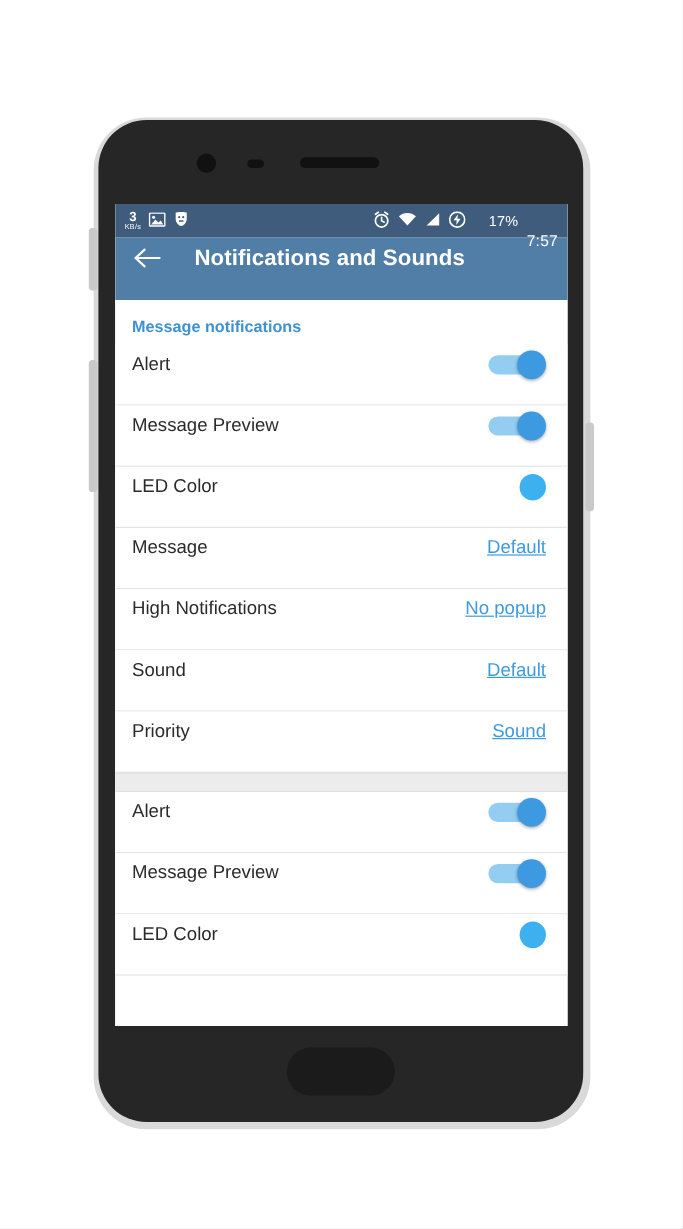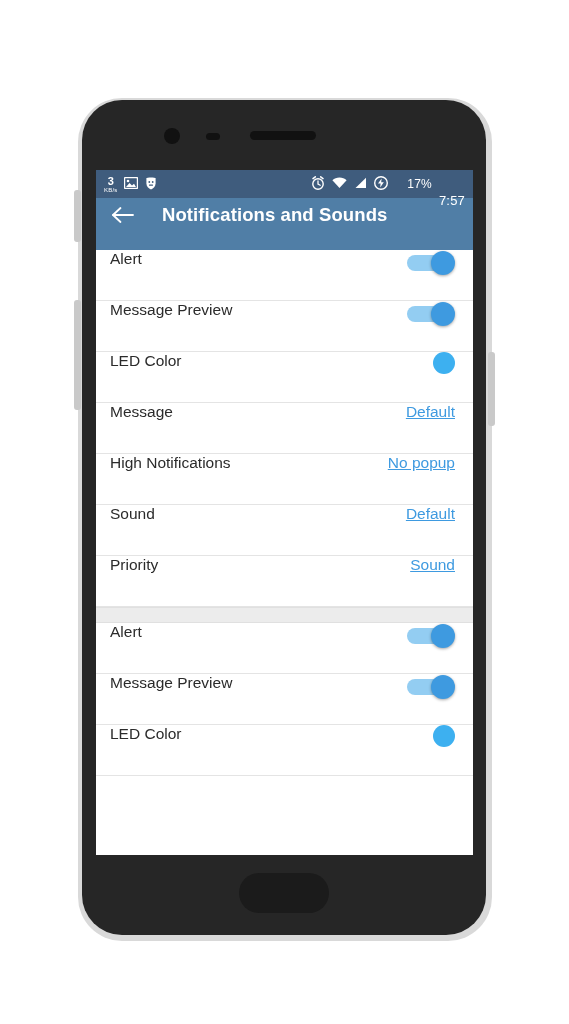--- a/index.html
+++ b/index.html
@@ -170,20 +170,21 @@
   }
   .section-header {
     color: #3e92d4;
     font-size: 13.5px;
     font-weight: bold;
     padding: 15px 0 7px 14px;
   }
   .row {
     height: 51px;
     display: flex;
+    align-items: center;
     justify-content: space-between;
     padding: 0 18px 16px 14px;
     border-bottom: 1px solid #e4e4e4;
     box-sizing: border-box;
     background: #ffffff;
   }
   .row-label {
     font-size: 15.5px;
     color: #2b2b2b;
   }
@@ -306,20 +307,21 @@
       <svg width="24" height="18" viewBox="0 0 24 18">
         <path d="M9.5 2 L2 9 L9.5 16" fill="none" stroke="#ffffff" stroke-width="1.8" stroke-linecap="round" stroke-linejoin="round"></path>
         <path d="M2 9 L22 9" stroke="#ffffff" stroke-width="1.8" stroke-linecap="round"></path>
       </svg>
     </div>
     <div class="app-title">Notifications and Sounds</div>
   </div>
 
   <div class="content">
 
+    <div class="section-header">Message notifications</div>
 
     <div class="row">
       <span class="row-label">Alert</span>
       <span class="switch">
         <span class="track"></span>
         <span class="thumb"></span>
       </span>
     </div>
 
     <div class="row">

